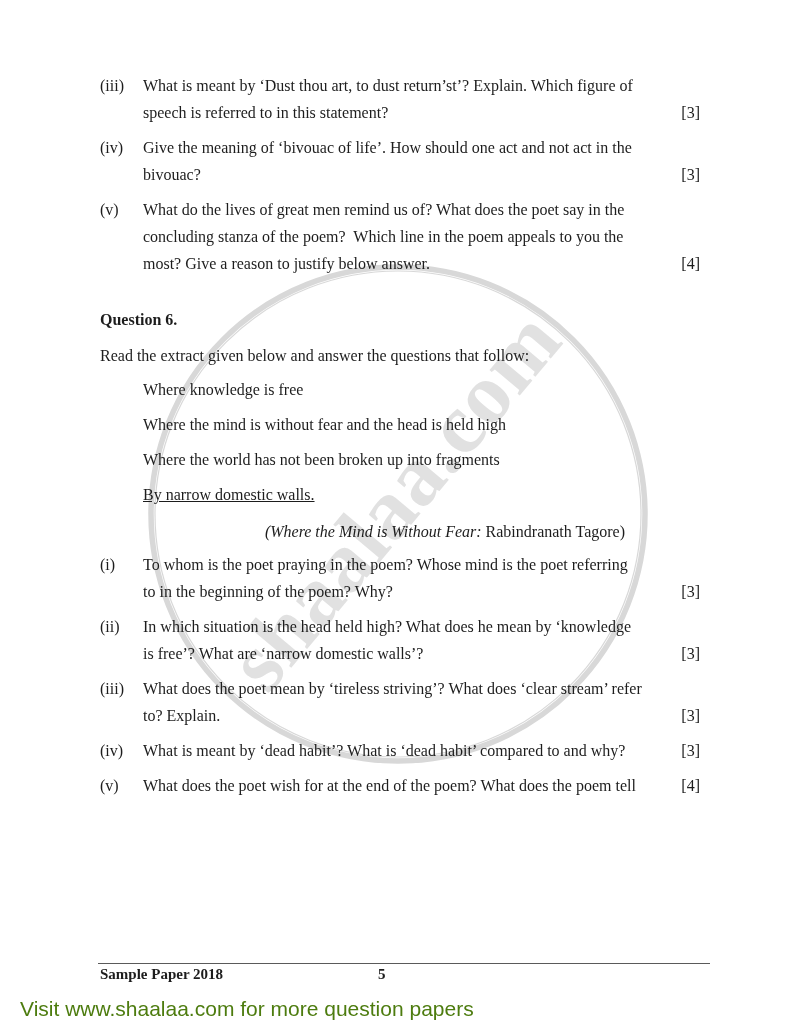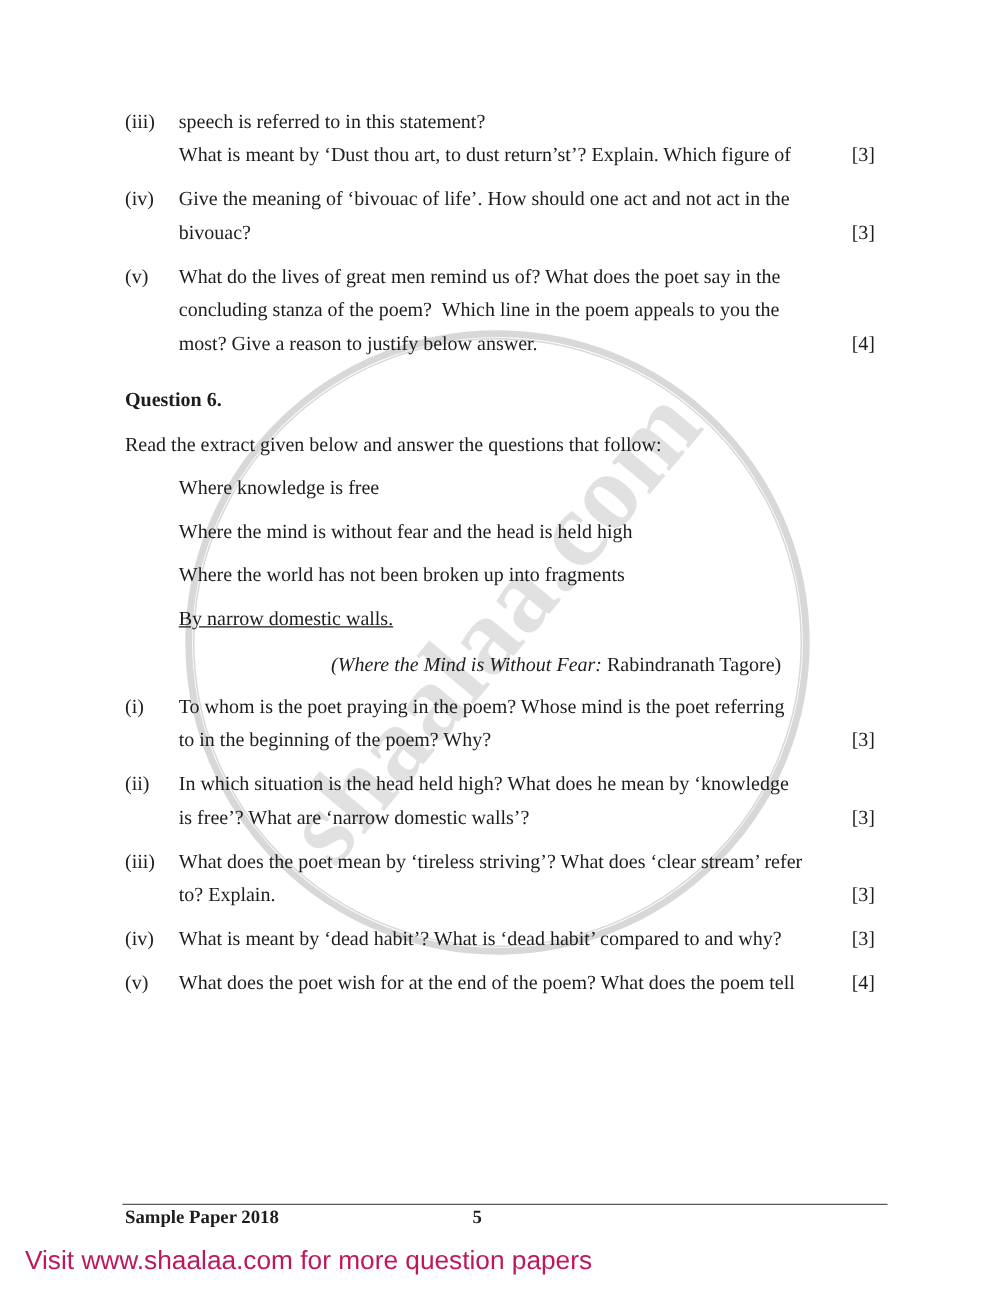--- a/index.html
+++ b/index.html
@@ -21,29 +21,29 @@
     transform:translate(-50%,-50%) rotate(-50deg);
     font-family:"Liberation Serif", serif;
     font-size:86px; font-weight:bold;
     color:#cfcfcf; opacity:0.62;
     letter-spacing:1px;
     white-space:pre;
     pointer-events:none;
   }
   
   .content {
-    position:absolute; left:100px; top:84px; width:600px; z-index:2;
+    position:absolute; left:100px; top:72px; width:600px; z-index:2;
     font-size:16px;
   }
   .qitem { position:relative; margin-bottom:8px; }
   .qnum { position:absolute; left:0; top:0; line-height:27px; }
   .qlines { margin-left:43px; }
   .qline { line-height:27px; white-space:pre; }
   .marks { position:absolute; right:0; bottom:0; line-height:27px; }
-  .heading { font-weight:bold; line-height:27px; margin-top:18px; }
+  .heading { font-weight:bold; line-height:27px; margin-top:29px; }
   .intro { line-height:27px; margin-top:9px; white-space:pre; }
   .poem { margin-top:7px; margin-left:43px; }
   .poem-line { line-height:27px; margin-bottom:8px; white-space:pre; }
   .poem-line:last-child { margin-bottom:0;text-decoration:underline; }
   .attribution {
     margin-top:10px; margin-right:75px;
     text-align:right; line-height:27px; white-space:pre;
   }
   .attr-title { font-style:italic; }
   .q6-list { margin-top:6px; }
@@ -56,41 +56,41 @@
     position:absolute; left:100px; top:966px; z-index:2;
     font-weight:bold; font-size:15px;
   }
   .footer-page {
     position:absolute; left:378px; top:966px; z-index:2;
     font-weight:bold; font-size:15px;
   }
   .bottom-bar {
     position:absolute; left:20px; top:997px; z-index:2;
     font-family:"Liberation Sans", sans-serif;
-    font-size:21px; color:#be185d;
+    font-size:21px; color:#4d7c0f;
     white-space:pre;
   }
 </style>
 </head>
 <body>
 
 <svg class="wm-ring" width="800" height="1035" viewBox="0 0 800 1035">
   <circle cx="398" cy="514" r="247" fill="none" stroke="#d8d8d8" stroke-width="5.5"></circle>
   <circle cx="398" cy="514" r="243" fill="none" stroke="#c8c8c8" stroke-width="1.2" opacity="0.7"></circle>
 </svg>
 
 <div class="wm-text">shaalaa.com</div>
 
 <div class="content">
 
   <div class="qitem">
     <span class="qnum">(iii)</span>
     <div class="qlines">
+      <div class="qline">What is meant by ‘Dust thou art, to dust return’st’? Explain. Which figure of</div>
       <div class="qline">speech is referred to in this statement?</div>
-      <div class="qline">What is meant by ‘Dust thou art, to dust return’st’? Explain. Which figure of</div>
     </div>
     <span class="marks">[3]</span>
   </div>
 
   <div class="qitem">
     <span class="qnum">(iv)</span>
     <div class="qlines">
       <div class="qline">Give the meaning of ‘bivouac of life’. How should one act and not act in the</div>
       <div class="qline">bivouac?</div>
     </div>

